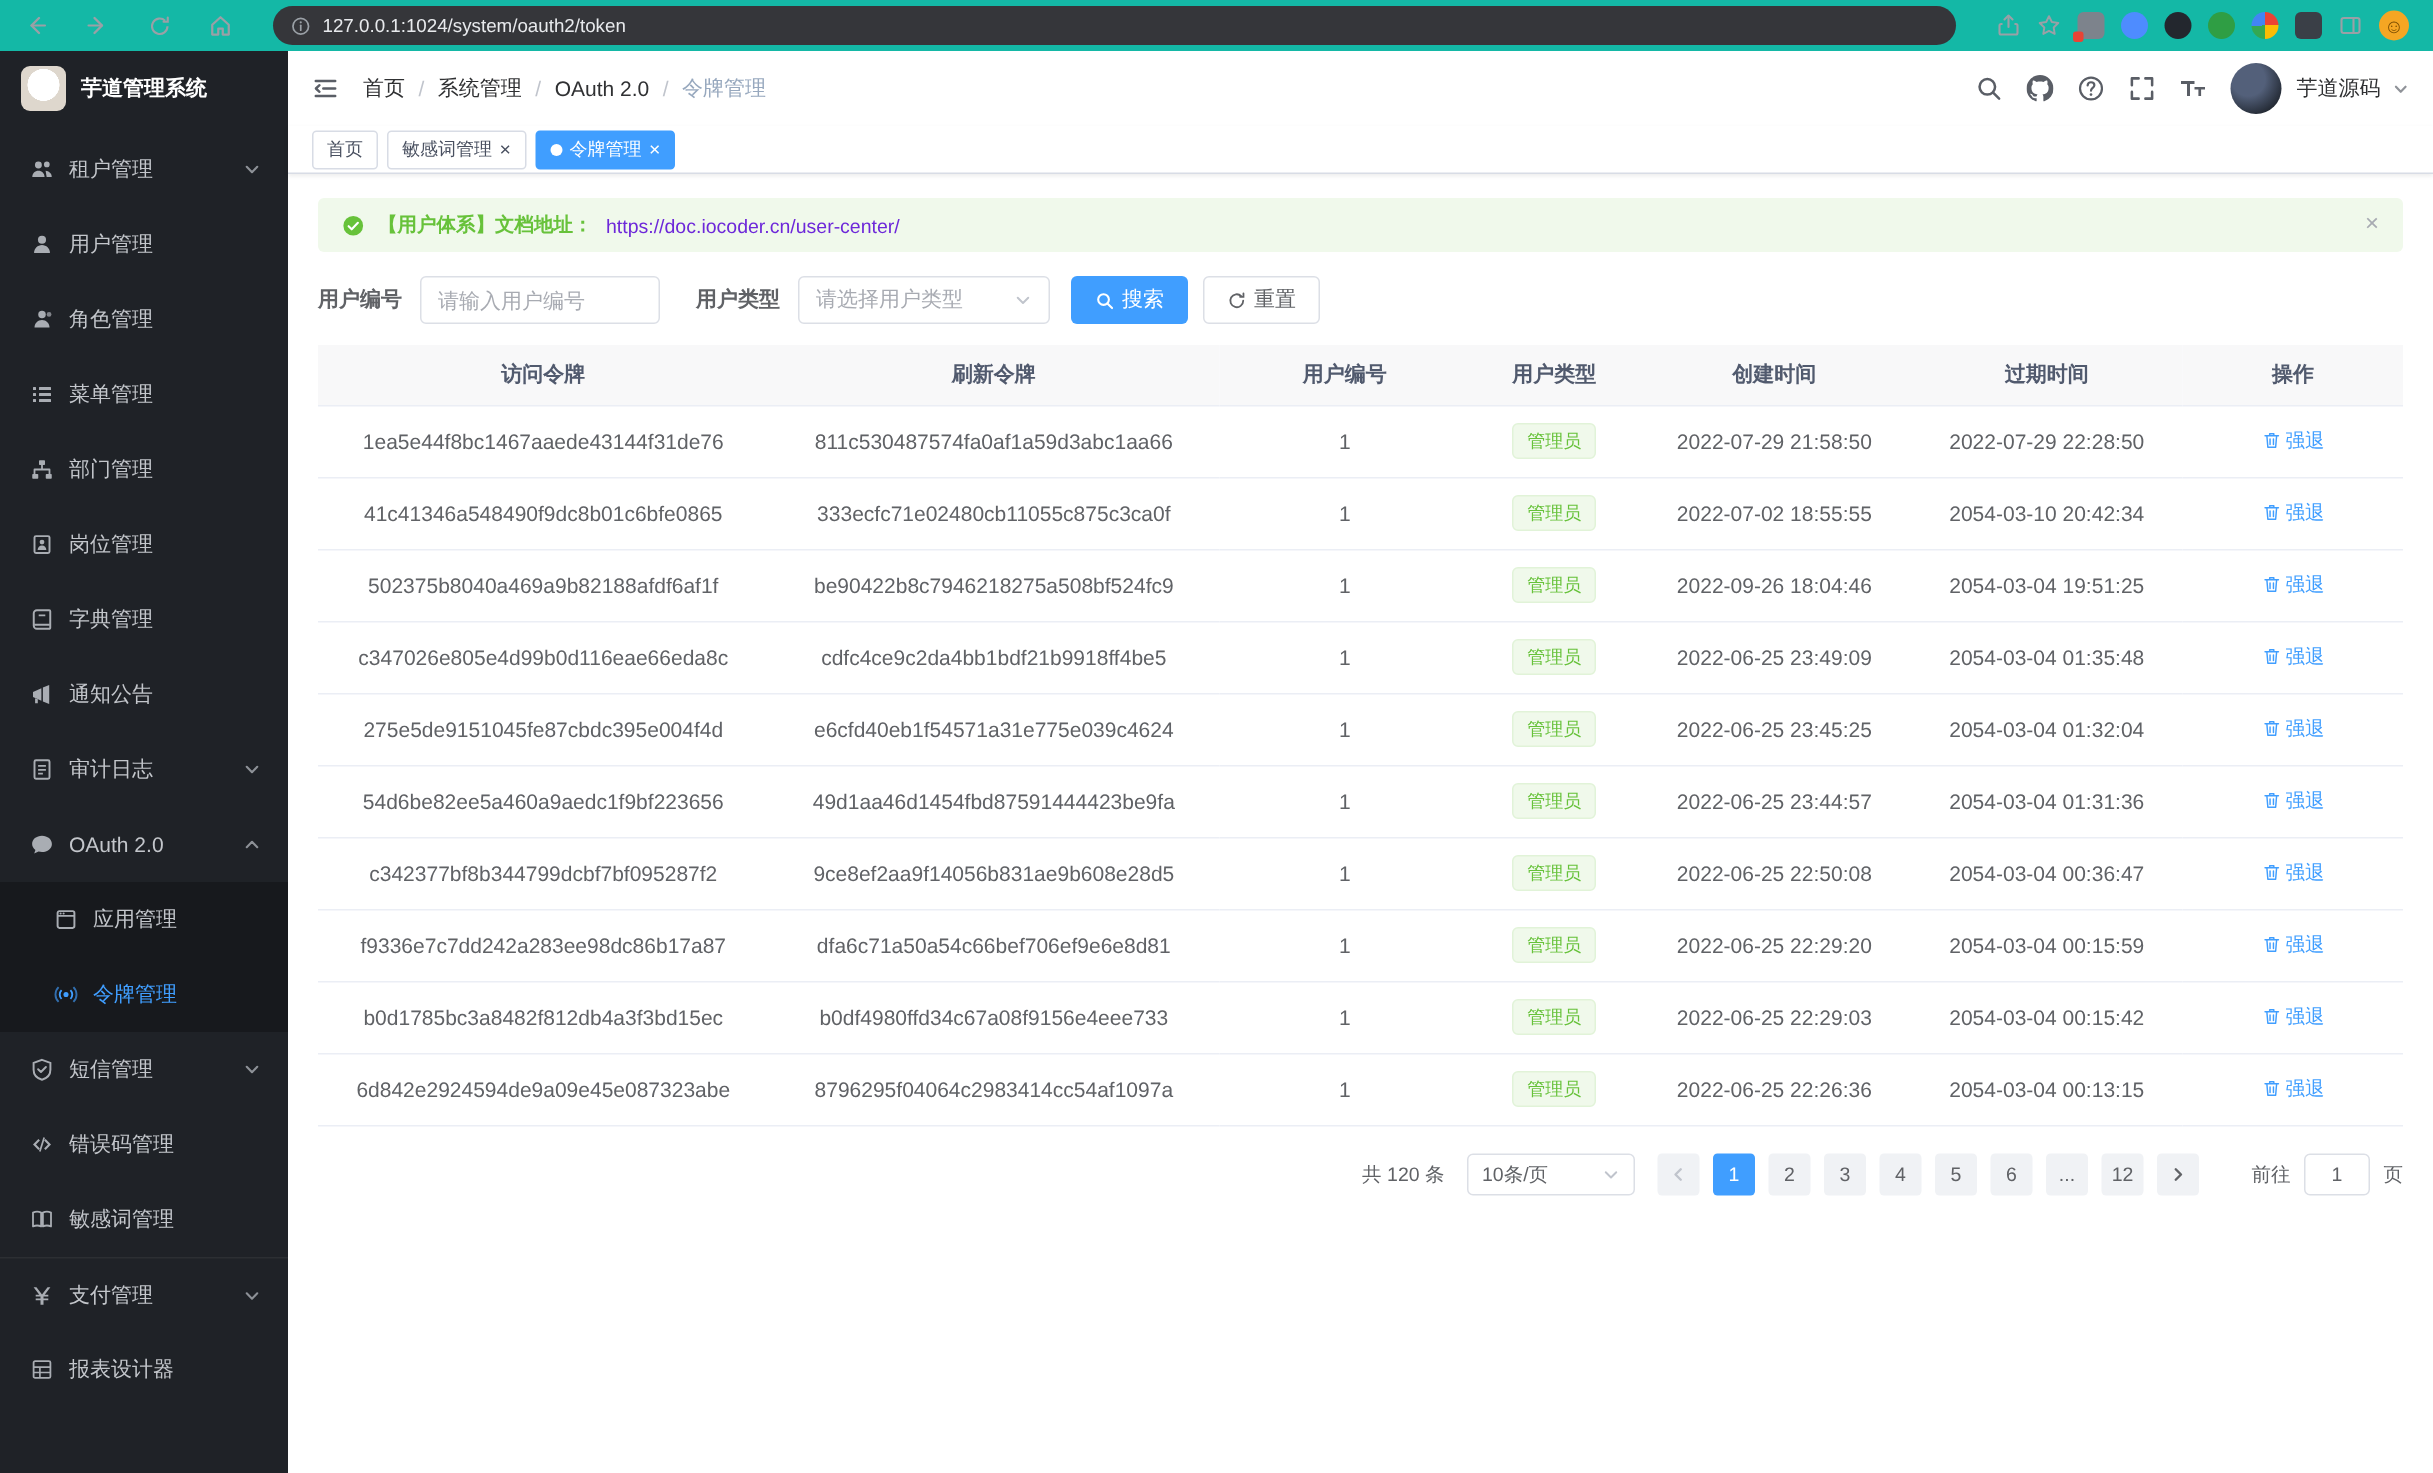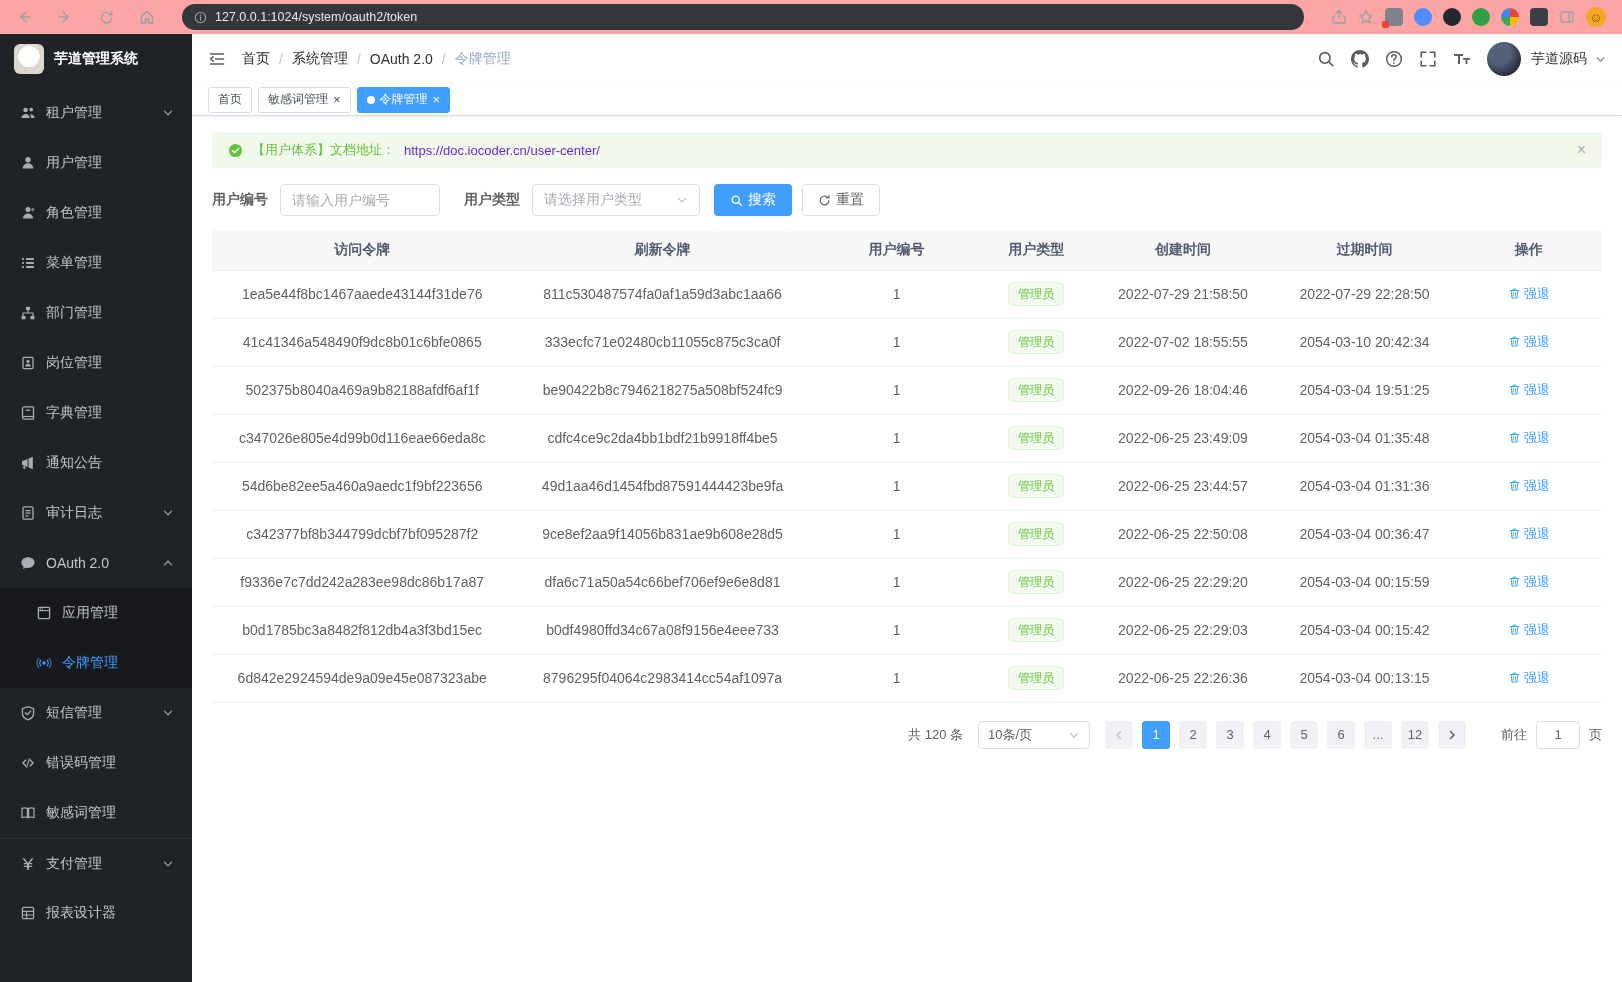--- a/index.html
+++ b/index.html
@@ -1,21 +1,21 @@
 <!DOCTYPE html>
 <html><head>
 <meta charset="utf-8">
 <style>
   * { margin:0; padding:0; box-sizing:border-box; }
   html,body { width:1622px; height:982px; }
   body { font-family:"Liberation Sans","DejaVu Sans",sans-serif; background:#fff; overflow:hidden; position:relative; }
   svg { display:block; }
 
   
-  .browser-bar { height:34px; background:#fca5a5; display:flex; align-items:center; padding:0 10px; gap:13px; }
+  .browser-bar { height:34px; background:#14b8a6; display:flex; align-items:center; padding:0 10px; gap:13px; }
   .nav-ico { width:28px; height:28px; border-radius:50%; display:flex; align-items:center; justify-content:center; color:#9aa0a6; cursor:pointer; flex-shrink:0; }
   .url-bar { flex:1; height:26px; margin:0 8px; background:#35363a; border-radius:13px; display:flex; align-items:center; padding:0 12px; gap:8px; min-width:0; cursor:text; }
   .info-ico { color:#9aa0a6; display:flex; }
   .url-text { color:#e8eaed; font-size:12.5px; white-space:nowrap; }
   .browser-actions { display:flex; align-items:center; gap:11px; padding:0 6px; flex-shrink:0; }
   .b-ico { color:#9aa0a6; display:flex; cursor:pointer; position:relative; }
   .ext { width:18px; height:18px; border-radius:50%; cursor:pointer; position:relative; }
   .ext.badge::after { content:""; position:absolute; left:-3px; bottom:-2px; width:7px; height:7px; background:#e94335; border-radius:2px; }
   .ext1 { background:#7d838c; border-radius:4px; }
   .ext2 { background:#4e8cff; }
@@ -65,21 +65,21 @@
   
   .tabs-bar { height:32px; display:flex; align-items:center; padding:0 16px; gap:6px; border-bottom:1px solid #d8dce5; box-shadow:0 1px 3px rgba(0,0,0,.08); position:relative; z-index:2; }
   .tab { display:inline-flex; align-items:center; height:26px; padding:0 9px; border:1px solid #d8dce5; border-radius:3px; font-size:12px; color:#495060; background:#fff; cursor:pointer; gap:5px; }
   .tab.active { background:#409eff; border-color:#409eff; color:#fff; }
   .tab-dot { width:8px; height:8px; border-radius:50%; background:#fff; }
   .tab-close { font-size:13px; line-height:1; }
 
   
   .content { flex:1; padding:16px 20px; }
   .alert { height:36px; background:#f0f9eb; border-radius:4px; display:flex; align-items:center; padding:0 16px; gap:9px; font-size:13px; color:#67c23a; }
-  .alert-prefix { font-weight:400; }
+  .alert-prefix { font-weight:700; }
   .alert-link { color:#6d28d9; text-decoration:none; cursor:pointer; }
   .alert-close { margin-left:auto; color:#a8abb2; font-size:16px; cursor:pointer; }
   .check-icon { display:flex; }
 
   .filter-row { display:flex; align-items:center; margin:16px 0 14px; font-size:14px; }
   .f-label { font-weight:700; color:#606266; margin-right:12px; }
   .f-input { width:160px; height:32px; border:1px solid #dcdfe6; border-radius:4px; padding:0 11px; font-size:14px; color:#606266; margin-right:24px; font-family:inherit; outline:none; }
   .f-input::placeholder { color:#a8abb2; }
   .f-select { width:168px; height:32px; border:1px solid #dcdfe6; border-radius:4px; display:flex; align-items:center; justify-content:space-between; padding:0 11px; color:#a8abb2; font-size:14px; margin-right:14px; cursor:pointer; }
   .sel-caret { color:#c0c4cc; display:flex; }
@@ -562,20 +562,34 @@
                 <td>2022-06-25 23:49:09</td>
                 <td>2054-03-04 01:35:48</td>
                 <td><a class="action-link">
                     <svg viewBox="0 0 16 16" fill="none" stroke="currentColor" stroke-width="1.2" stroke-linecap="round" stroke-linejoin="round">
                       <path d="M2.5 4.3h11M6.3 4.3V2.6h3.4v1.7M4 4.3l.8 9.4h6.4l.8-9.4M6.6 7v4.4M9.4 7v4.4"></path>
                     </svg>
                     <span>强退</span>
                   </a></td>
               </tr>
               <tr>
+                <td>275e5de9151045fe87cbdc395e004f4d</td>
+                <td>e6cfd40eb1f54571a31e775e039c4624</td>
+                <td>1</td>
+                <td><span class="badge-success">管理员</span></td>
+                <td>2022-06-25 23:45:25</td>
+                <td>2054-03-04 01:32:04</td>
+                <td><a class="action-link">
+                    <svg viewBox="0 0 16 16" fill="none" stroke="currentColor" stroke-width="1.2" stroke-linecap="round" stroke-linejoin="round">
+                      <path d="M2.5 4.3h11M6.3 4.3V2.6h3.4v1.7M4 4.3l.8 9.4h6.4l.8-9.4M6.6 7v4.4M9.4 7v4.4"></path>
+                    </svg>
+                    <span>强退</span>
+                  </a></td>
+              </tr>
+              <tr>
                 <td>54d6be82ee5a460a9aedc1f9bf223656</td>
                 <td>49d1aa46d1454fbd87591444423be9fa</td>
                 <td>1</td>
                 <td><span class="badge-success">管理员</span></td>
                 <td>2022-06-25 23:44:57</td>
                 <td>2054-03-04 01:31:36</td>
                 <td><a class="action-link">
                     <svg viewBox="0 0 16 16" fill="none" stroke="currentColor" stroke-width="1.2" stroke-linecap="round" stroke-linejoin="round">
                       <path d="M2.5 4.3h11M6.3 4.3V2.6h3.4v1.7M4 4.3l.8 9.4h6.4l.8-9.4M6.6 7v4.4M9.4 7v4.4"></path>
                     </svg>

